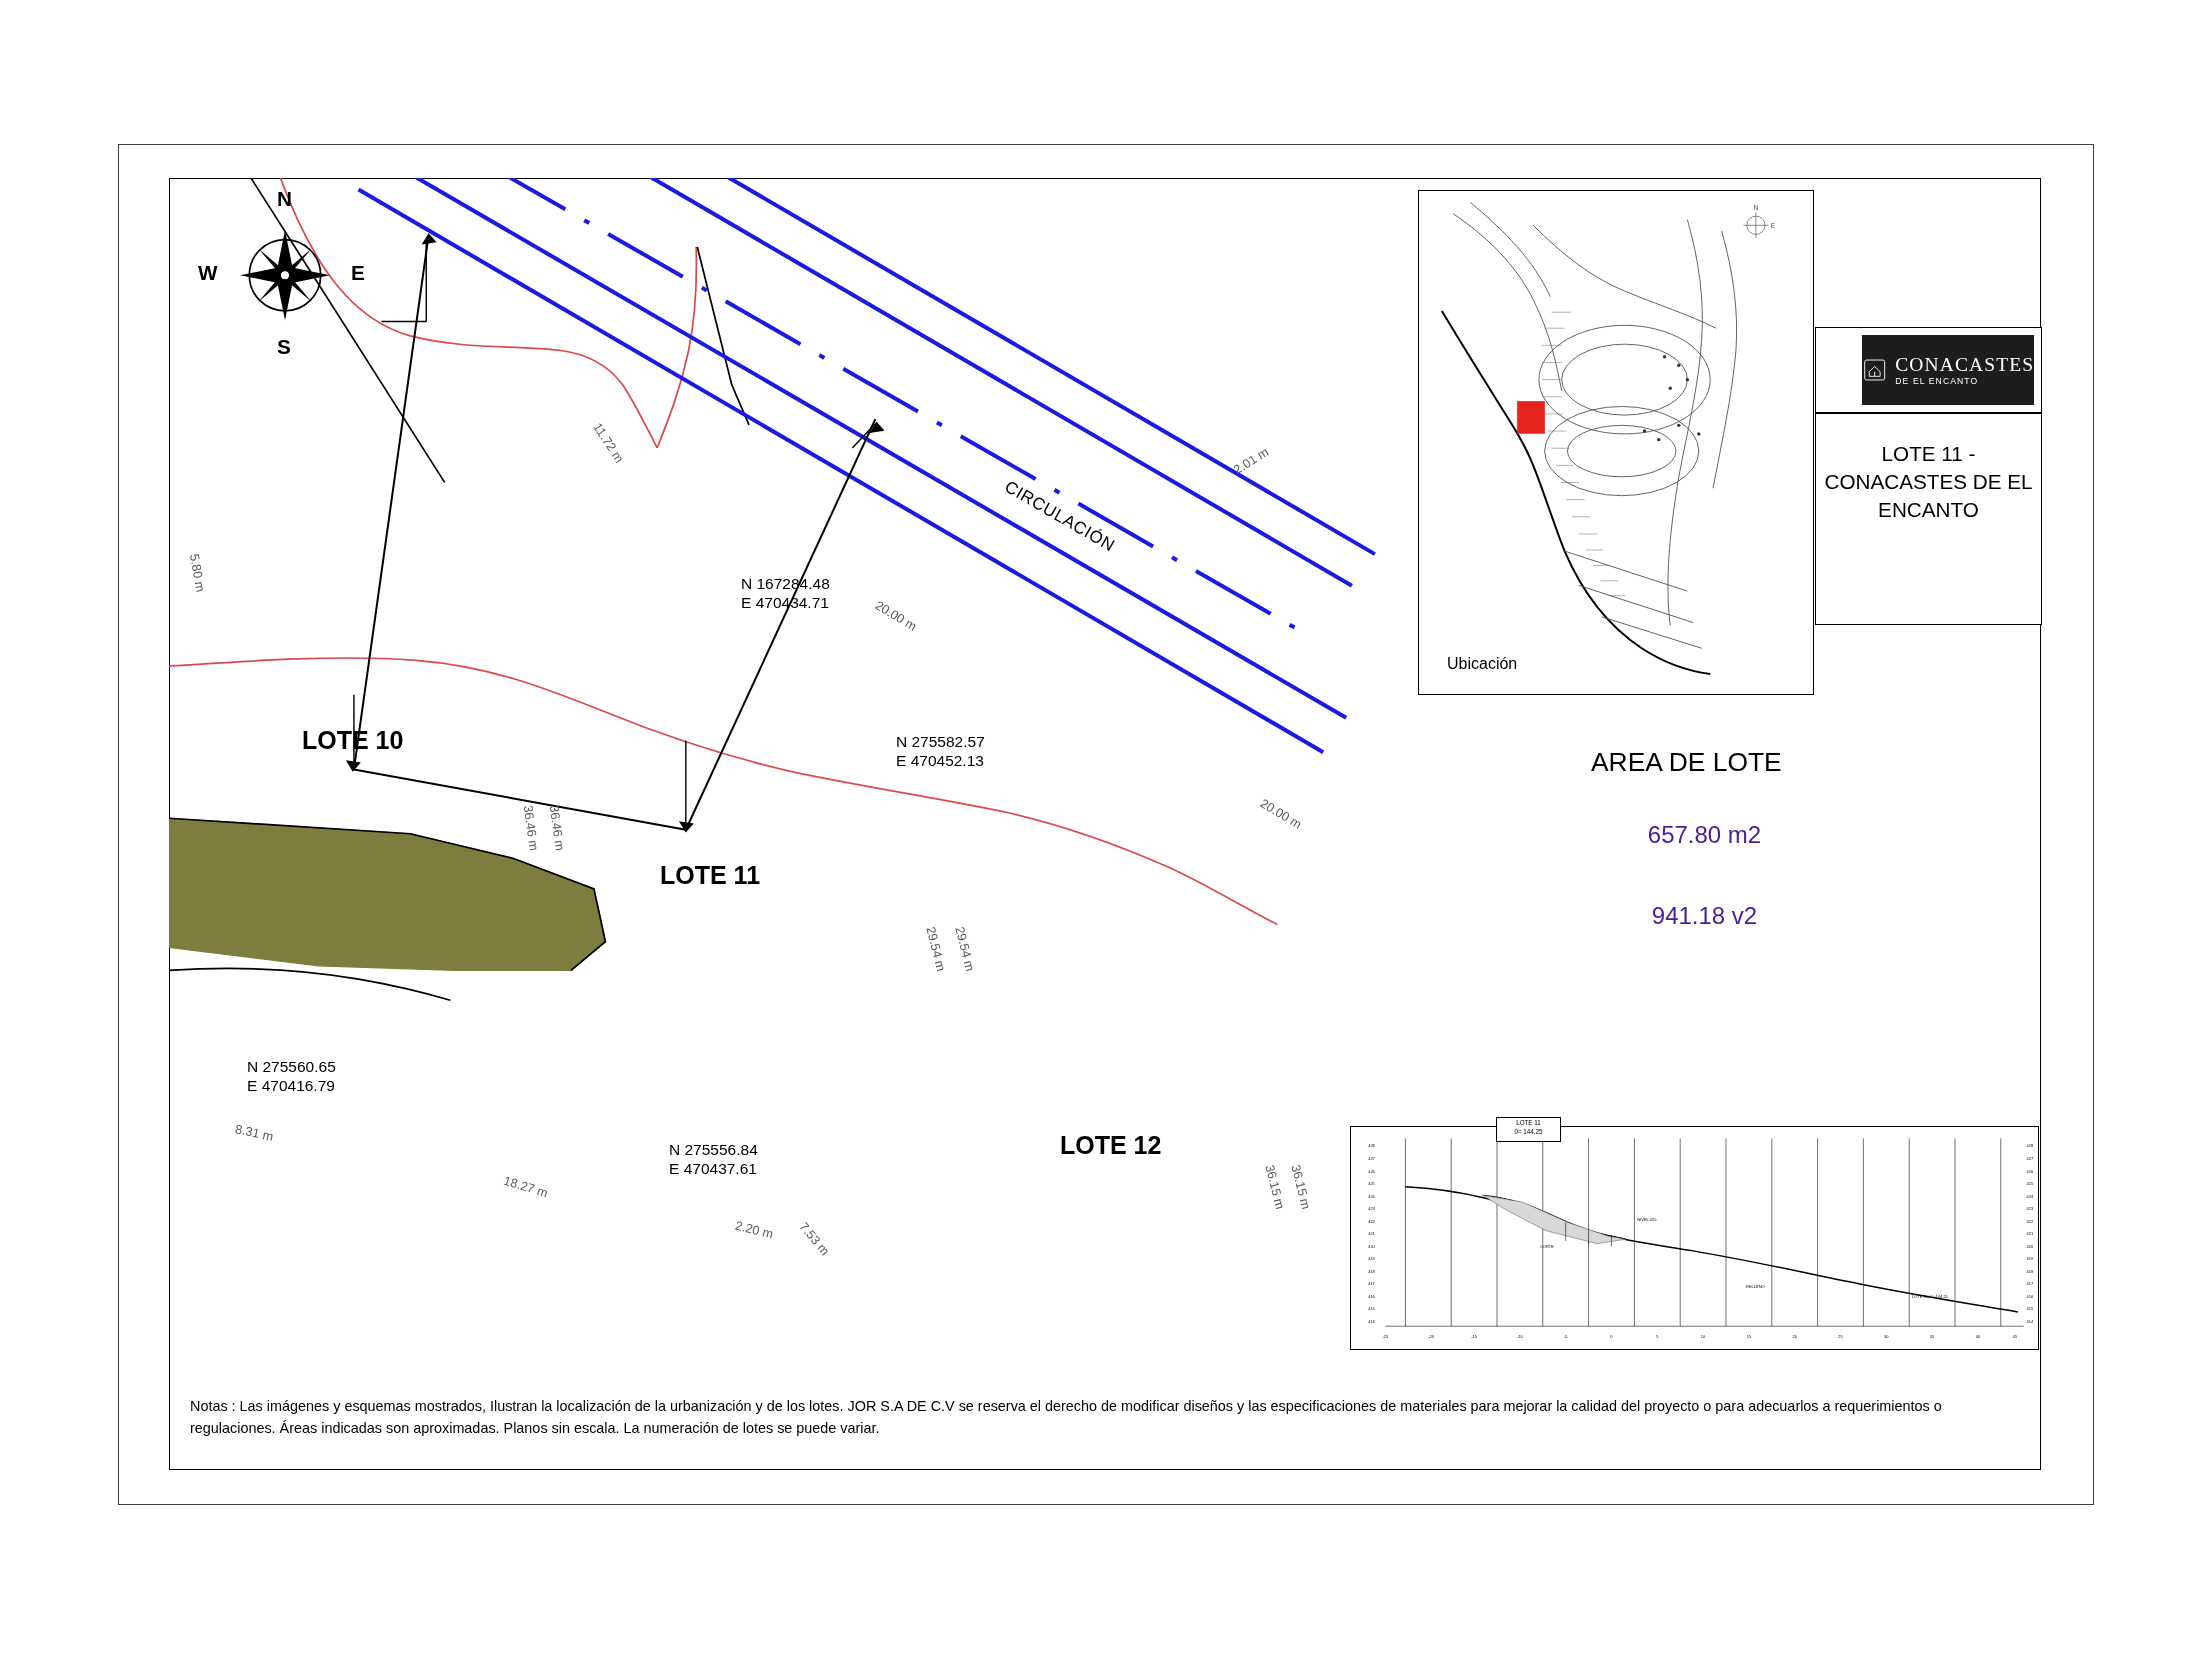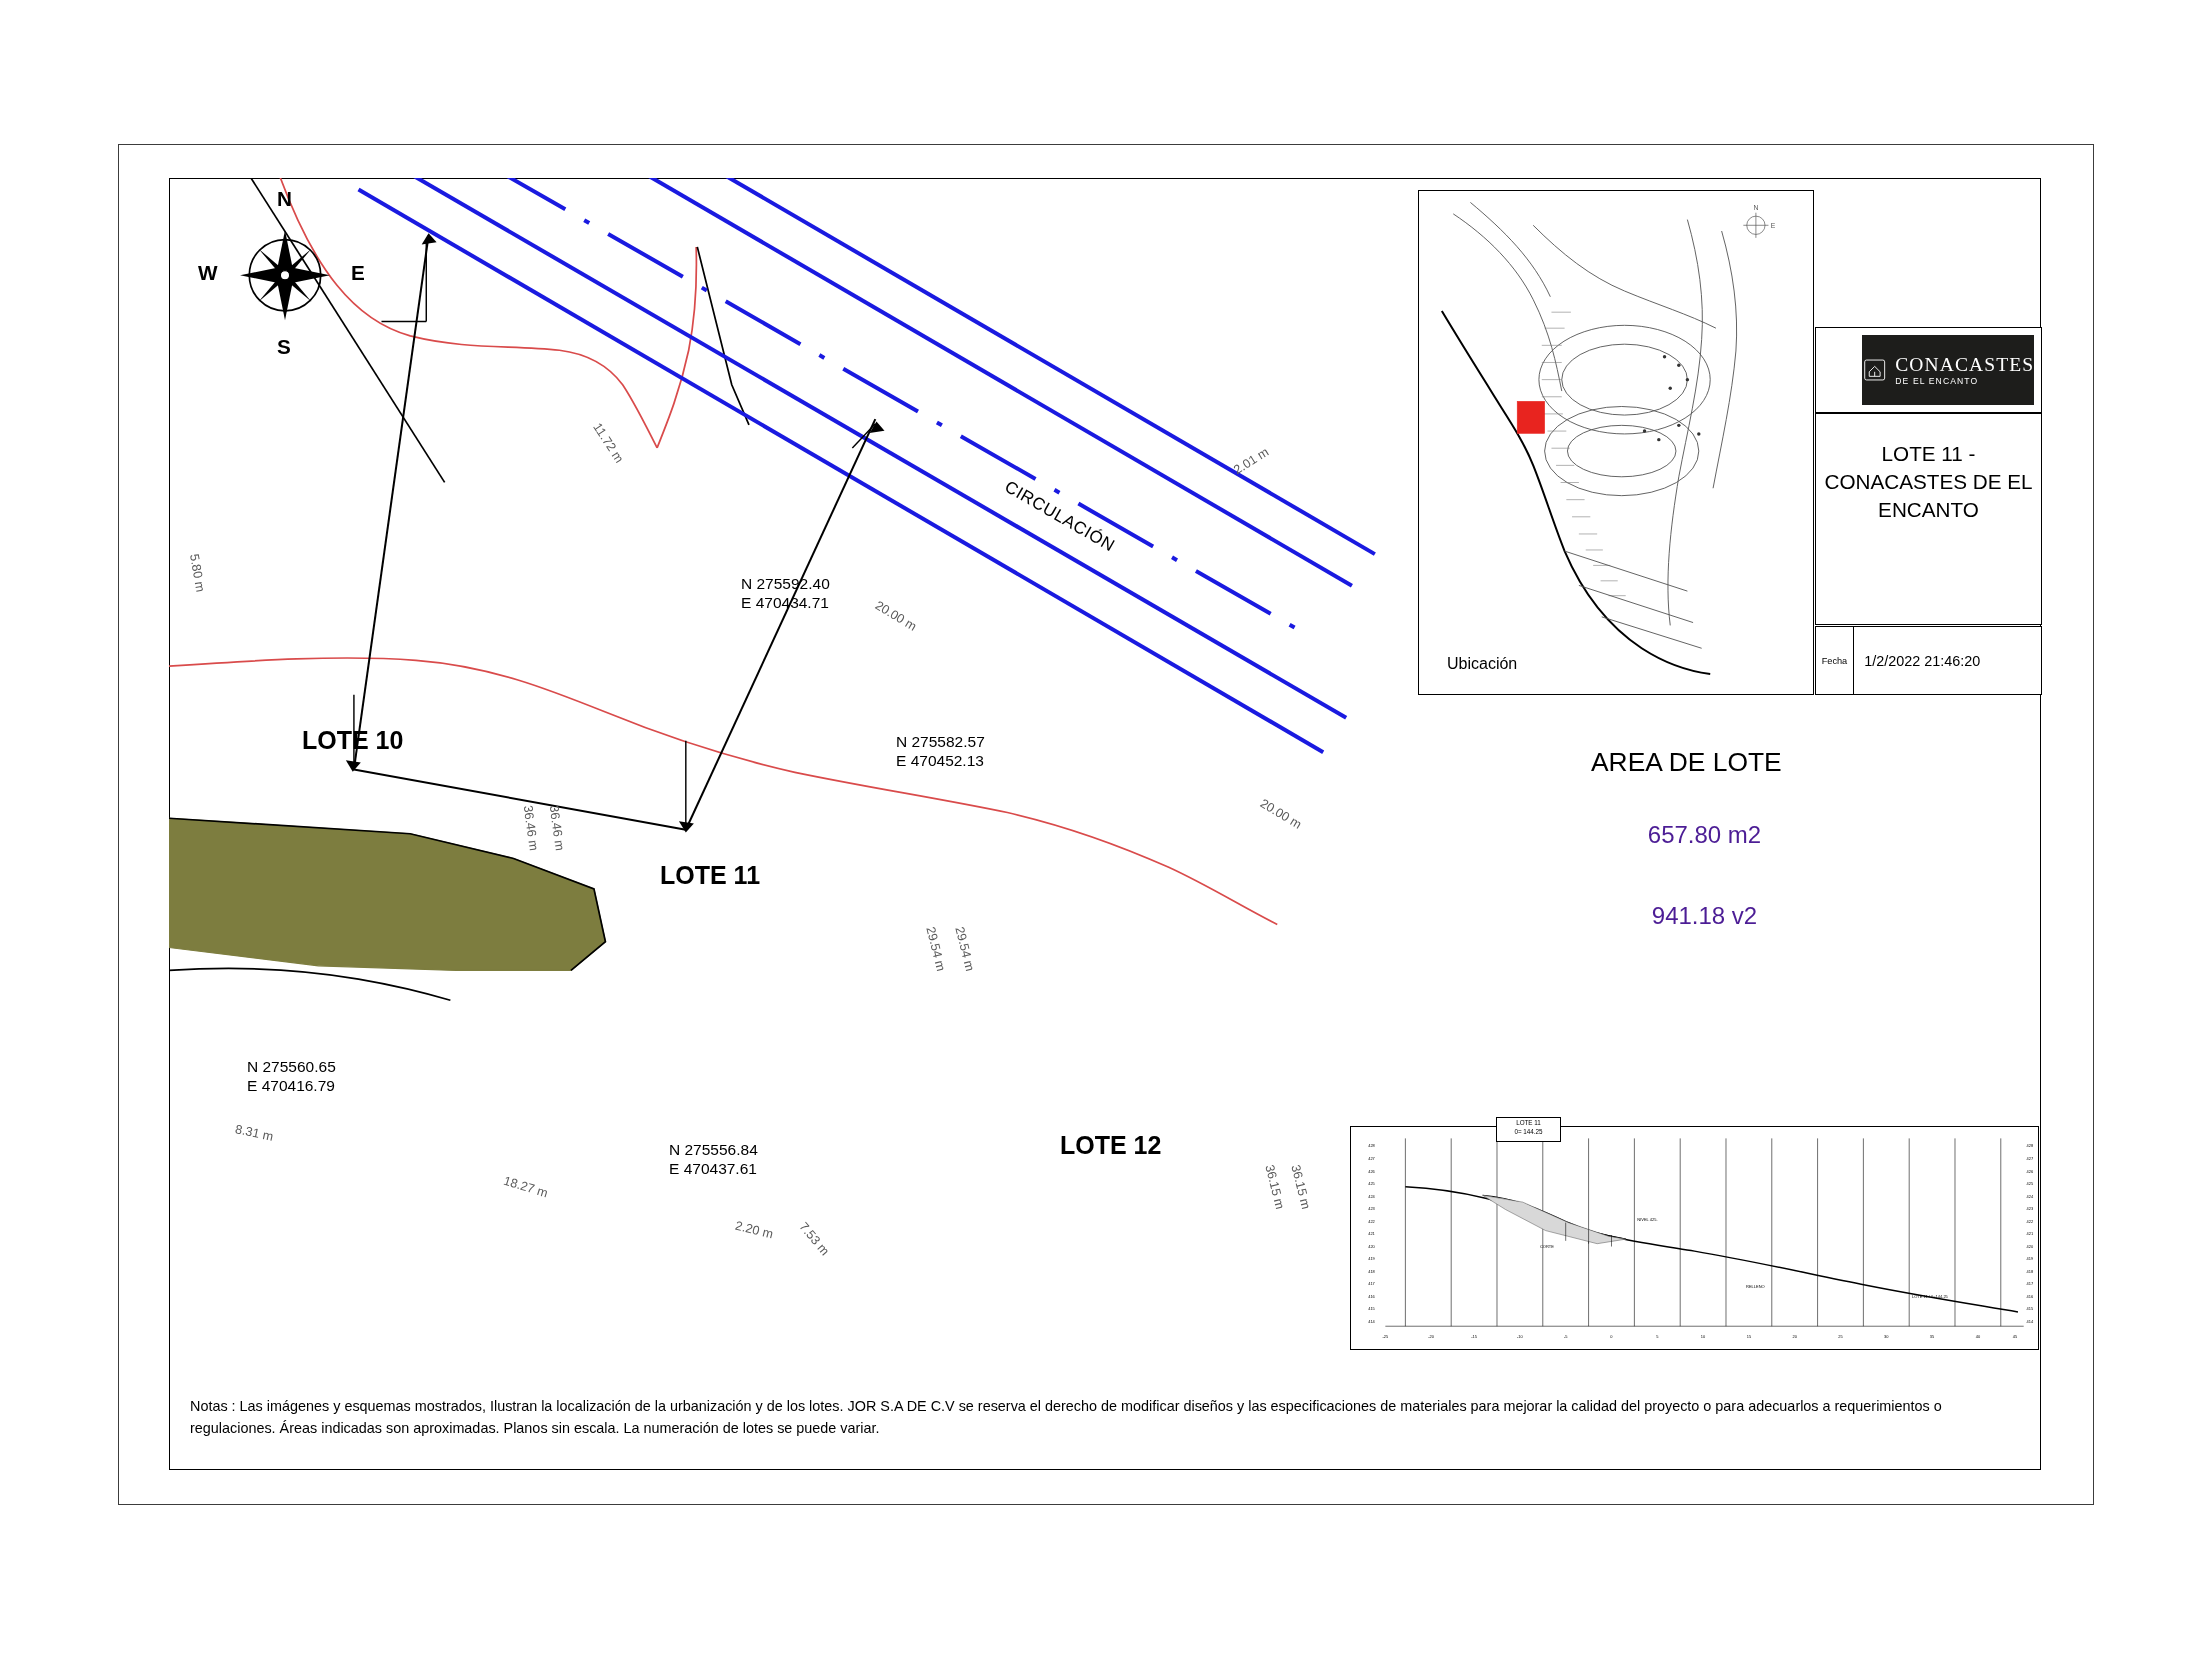--- a/index.html
+++ b/index.html
@@ -328,21 +328,21 @@
     <div class="compass-letter" style="left:8px; top:71px;">W</div>
   </div>
 
   <div class="lot-label" style="left:270px; top:726px;margin-left:32px;">LOTE 10</div>
   <div class="lot-label" style="left:660px; top:861px;">LOTE 11</div>
   <div class="lot-label" style="left:1060px; top:1131px;">LOTE 12</div>
 
   <div class="circ-label" style="left:1011px; top:477px;">CIRCULACIÓN</div>
 
   <div class="coord-label" style="left:741px; top:574px;">
-    <div>N 275592.40</div>
+    <div>N 167284.48</div>
     <div>E 470434.71</div>
   </div>
   <div class="coord-label" style="left:896px; top:732px;">
     <div>N 275582.57</div>
     <div>E 470452.13</div>
   </div>
   <div class="coord-label" style="left:247px; top:1057px;">
     <div>N 275560.65</div>
     <div>E 470416.79</div>
   </div>
@@ -428,26 +428,20 @@
         <div id="cona-main">CONACASTES</div>
         <div id="cona-sub">DE EL ENCANTO</div>
       </div>
     </div>
   </div>
 
   <div class="tb-box" id="lotname-box">
     <div id="lotname-text">LOTE 11 - CONACASTES DE EL ENCANTO</div>
   </div>
 
-  <div class="tb-box" id="date-box">
-    <div id="date-row">
-      <div id="date-label">Fecha</div>
-      <div id="date-value">1/2/2022 21:46:20</div>
-    </div>
-  </div>
 
   <div id="area-title">AREA DE LOTE</div>
   <div class="area-line" id="area-m2">657.80 m2</div>
   <div class="area-line" id="area-v2">941.18 v2</div>
 
   <div id="profile-tag">
     <div>LOTE 11</div>
     <div>0= 144.25</div>
   </div>
   <div id="profile-box">

